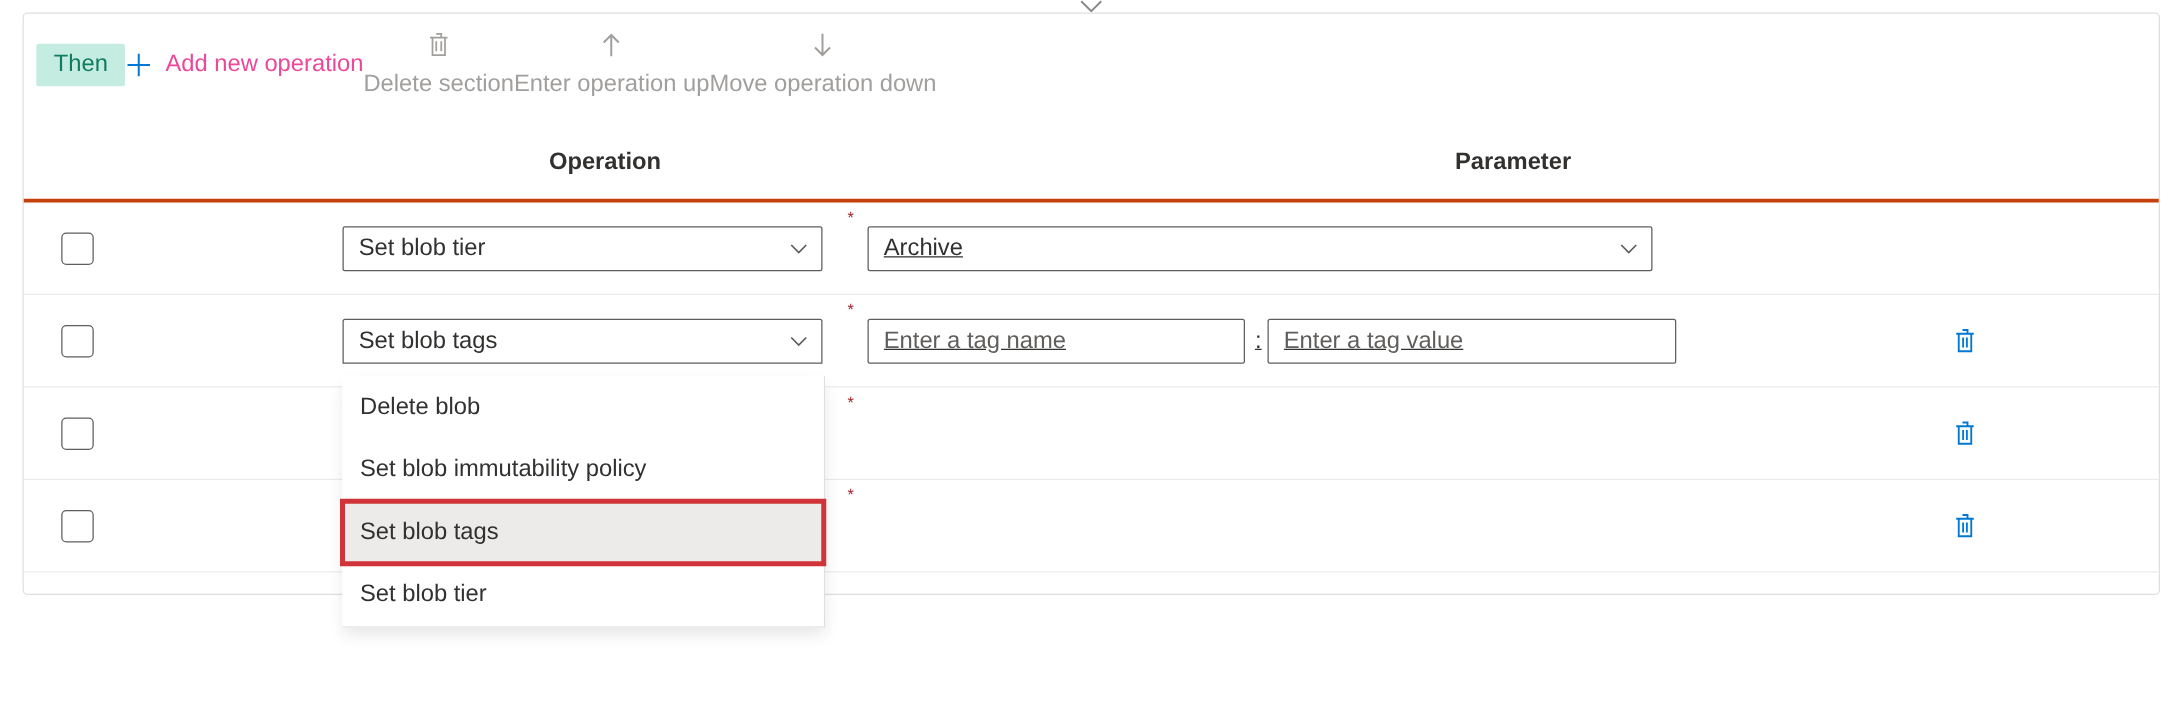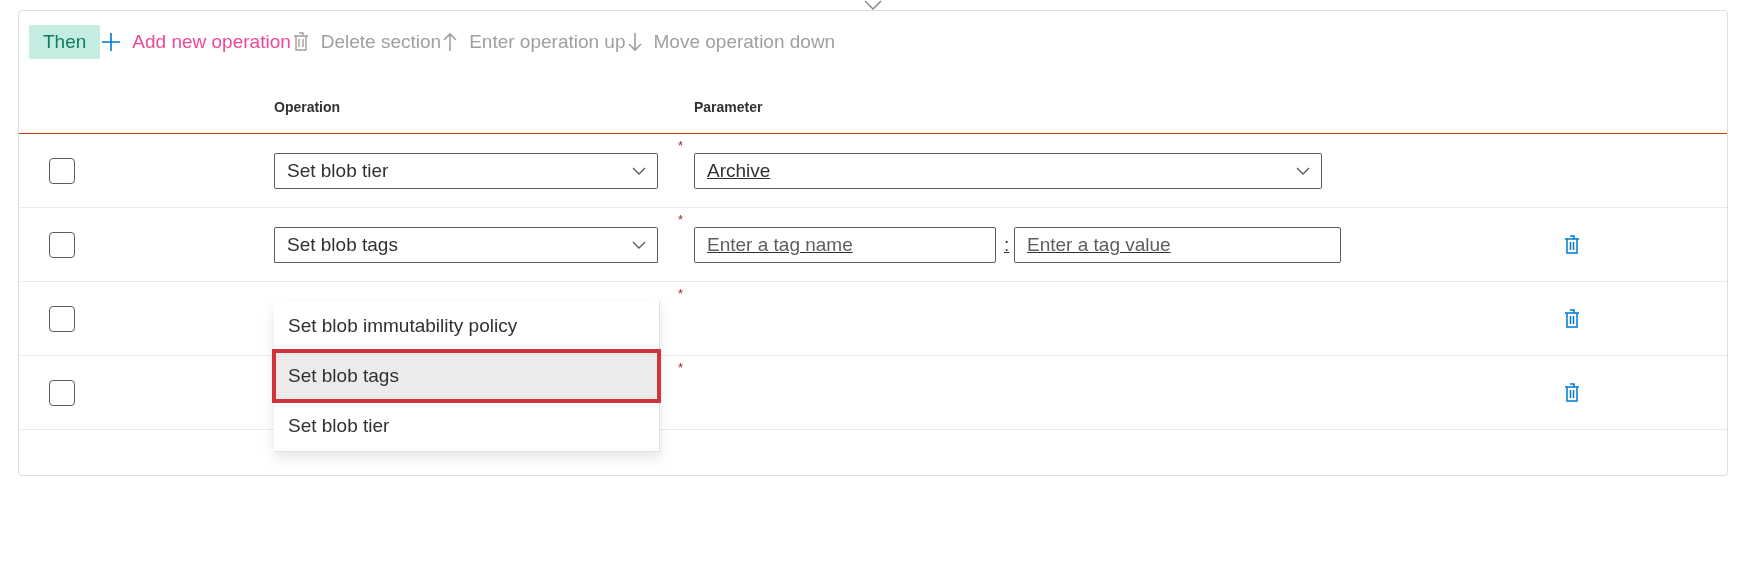--- a/index.html
+++ b/index.html
@@ -44,29 +44,30 @@
     border-radius: 2px;
     font-size: 19px;
   }
   .tb-item {
     display: flex;
     align-items: center;
     gap: 10px;
     color: #ec4899;
     cursor: pointer;
   }
-  .tb-item.disabled { color: #a19f9d; cursor: default; }
+  .tb-item.disabled { color: #a19f9d; cursor: default; flex-direction: column; }
   .tb-item .tb-icon { display: inline-flex; }
   .plus-icon { color: #0078d4; }
   .headers {
     display: flex;
     padding: 30px 0 18px 0;
     font-weight: 600;
-    font-size: 14px;
-    border-bottom: 1px solid #c2410c;
+    font-size: 19px;
+    border-bottom: 3px solid #c2410c;
+    text-align: center;
   }
   .col-check { width: 255px; }
   .col-op { width: 420px; }
   .col-param { flex: 1; }
   .row {
     display: flex;
     align-items: center;
     height: 74px;
     border-bottom: 1px solid #edebe9;
     font-size: 19px;
@@ -319,19 +320,20 @@
       <div class="req">*</div>
       <div class="param-wrap"></div>
       <span class="trash-wrap">
         <svg width="20" height="24" viewBox="0 0 20 24">
             <path d="M3 6 H17 M8 3 H12 V6 M5 6 V20 H15 V6 M8.5 9 V17 M11.5 9 V17" fill="none" stroke="#0078d4" stroke-width="1.5"></path>
           </svg>
       </span>
     </div>
 
     <div class="dropdown">
+      <div class="dd-item">Delete blob</div>
       <div class="dd-item">Set blob immutability policy</div>
       <div class="dd-item highlight">Set blob tags</div>
       <div class="dd-item">Set blob tier</div>
     </div>
 
   </div>
 </div>
 
 </body></html>

